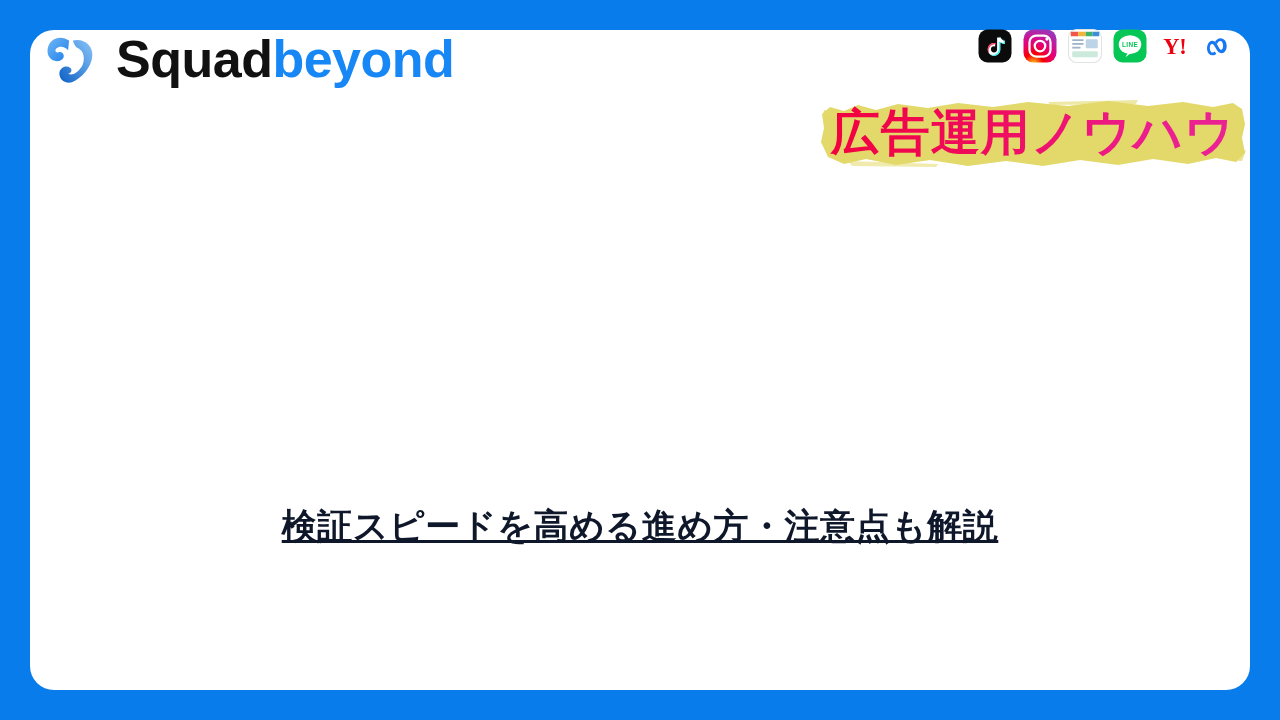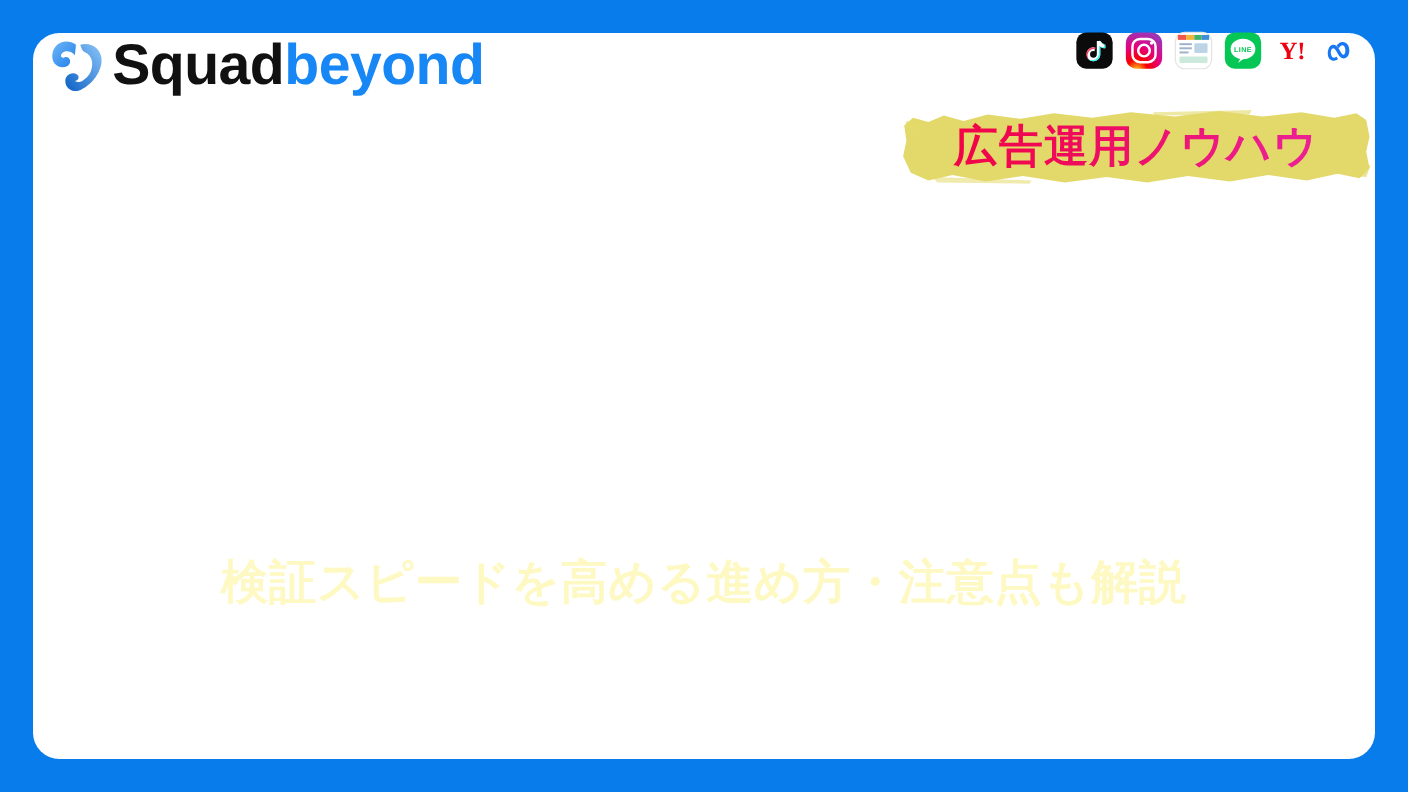--- a/index.html
+++ b/index.html
@@ -33,20 +33,21 @@
     border-radius: 24px;
   }
 
   
   .logo-block {
     position: absolute;
     left: 40px;
     top: 28px;
     display: flex;
     align-items: center;
+    gap: 14px;
   }
   .logo-mark { width: 62px; height: 62px; display: block; }
   .logo-word {
     font-size: 52px;
     font-weight: 700;
     letter-spacing: -0.5px;
     line-height: 1;
     white-space: nowrap;
   }
   .logo-word .w1 { color: #111111; }
@@ -76,21 +77,21 @@
     inset: 0;
     width: 100%;
     height: 100%;
   }
   .badge-text {
     position: absolute;
     inset: 0;
     display: flex;
     align-items: center;
     justify-content: center;
-    font-size: 40px;
+    font-size: 49px;
     font-weight: 700;
     letter-spacing: 1px;
     line-height: 1;
     padding-bottom: 3px;
     background-image: linear-gradient(95deg, #f2003c 0%, #ef0b5c 38%, #ec1e8f 78%, #ea2395 100%);
     -webkit-background-clip: text;
     background-clip: text;
     color: transparent;
     -webkit-text-fill-color: transparent;
     white-space: nowrap;
@@ -123,26 +124,27 @@
     letter-spacing: -1px;
   }
 
   
   .subtitle {
     position: absolute;
     left: 30px;
     top: 505px;
     width: 1220px;
     text-align: center;
-    color: #fef9c3;
-    font-size: 43px;
+    color: #0f172a;
+    font-size: 35px;
     font-weight: 700;
     line-height: 1.2;
     letter-spacing: 0.5px;
     white-space: nowrap;
+    text-decoration: underline;
   }
 </style>
 </head>
 <body>
 
 <div class="slide">
 
   <div class="card"></div>
 
   <div class="logo-block">

